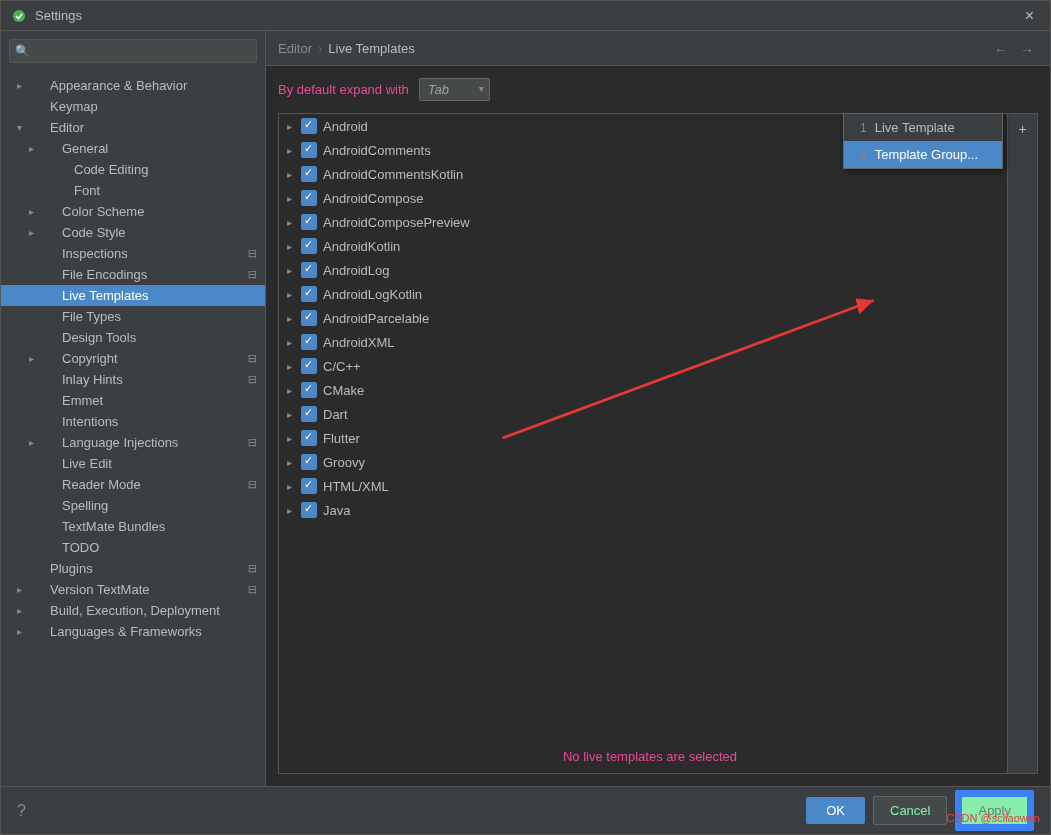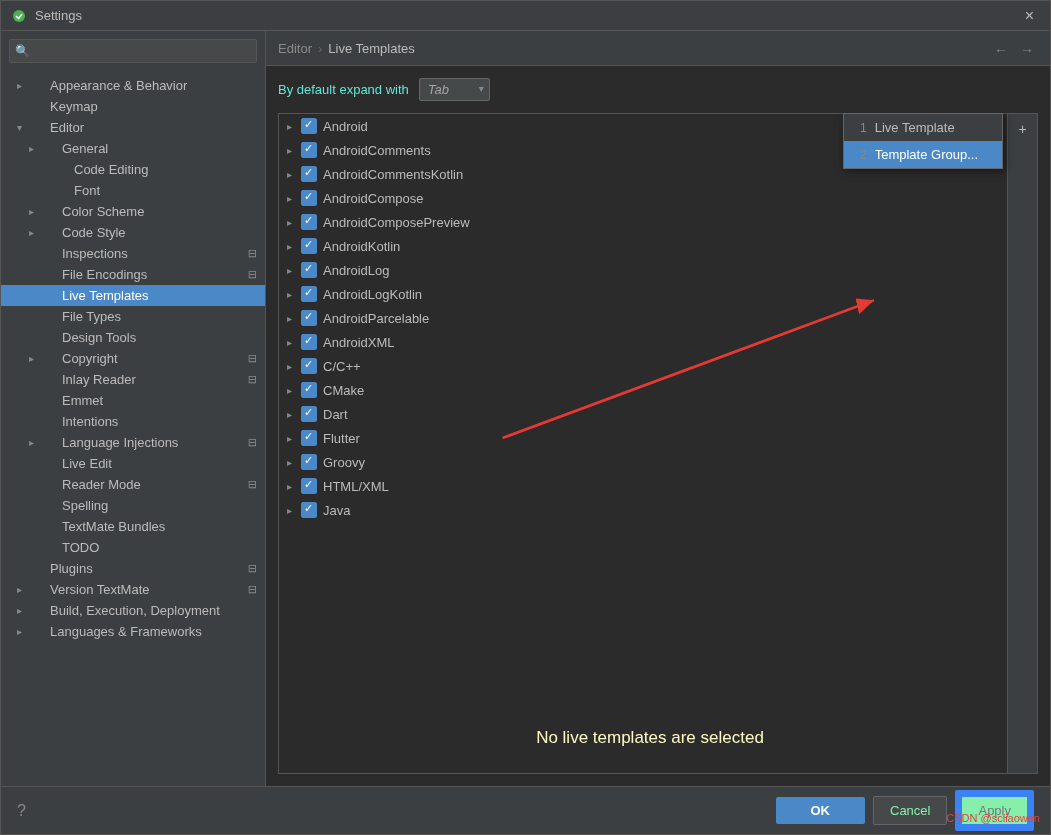--- a/index.html
+++ b/index.html
@@ -176,21 +176,21 @@
       padding: 12px;
       overflow: hidden;
     }
 
     .expand-row {
       display: flex;
       align-items: center;
       gap: 10px;
       margin-bottom: 12px;
     }
-    .expand-label { color: #5eead4; font-size: 13px; }
+    .expand-label { color: #ec4899; font-size: 13px; }
     .expand-select {
       background: #45494a;
       border: 1px solid #666;
       color: #a3a3a3;
       padding: 3px 24px 3px 8px;
       font-size: 13px;
       appearance: none;
       -webkit-appearance: none;
       cursor: pointer;
       outline: none;
@@ -257,27 +257,27 @@
       content: '✓';
       color: #fff;
       font-size: 11px;
       position: absolute;
       left: 2px;
       top: -1px;
     }
 
     .no-selection {
       position: absolute;
-      bottom: 16px;
+      bottom: 0;
       left: 0;
       right: 16px;
       text-align: center;
       padding: 10px;
-      color: #fef9c3;
-      font-size: 17px;
+      color: #ec4899;
+      font-size: 13px;
     }
 
     .side-actions {
       width: 30px;
       display: flex;
       flex-direction: column;
       align-items: center;
       padding: 4px 0;
       gap: 4px;
       border: 1px solid #555;
@@ -341,25 +341,24 @@
       justify-content: space-between;
       padding: 0 16px;
       flex-shrink: 0;
     }
     .bottom-left { color: #888; font-size: 16px; cursor: pointer; }
     .bottom-right { display: flex; gap: 8px; align-items: center; }
     .btn-ok {
       background: #4a88c7;
       color: #fff;
       border: none;
-      padding: 6px 35px;
+      padding: 6px 20px;
       font-size: 13px;
       cursor: pointer;
       border-radius: 2px;
-      font-weight: bold;
     }
     .btn-cancel {
       background: #45494a;
       color: #86efac;
       border: 1px solid #666;
       padding: 6px 16px;
       font-size: 13px;
       cursor: pointer;
       border-radius: 2px;
     }
@@ -464,21 +463,21 @@
             <span class="chevron empty"></span>
             <span>Design Tools</span>
           </div>
           <div class="tree-item indent-2">
             <span class="chevron closed"></span>
             <span>Copyright</span>
             <span class="item-badge">⊟</span>
           </div>
           <div class="tree-item indent-2">
             <span class="chevron empty"></span>
-            <span>Inlay Reader</span>
+            <span>Inlay Hints</span>
             <span class="item-badge">⊟</span>
           </div>
           <div class="tree-item indent-2">
             <span class="chevron empty"></span>
             <span>Emmet</span>
           </div>
           <div class="tree-item indent-2">
             <span class="chevron empty"></span>
             <span>Intentions</span>
           </div>

